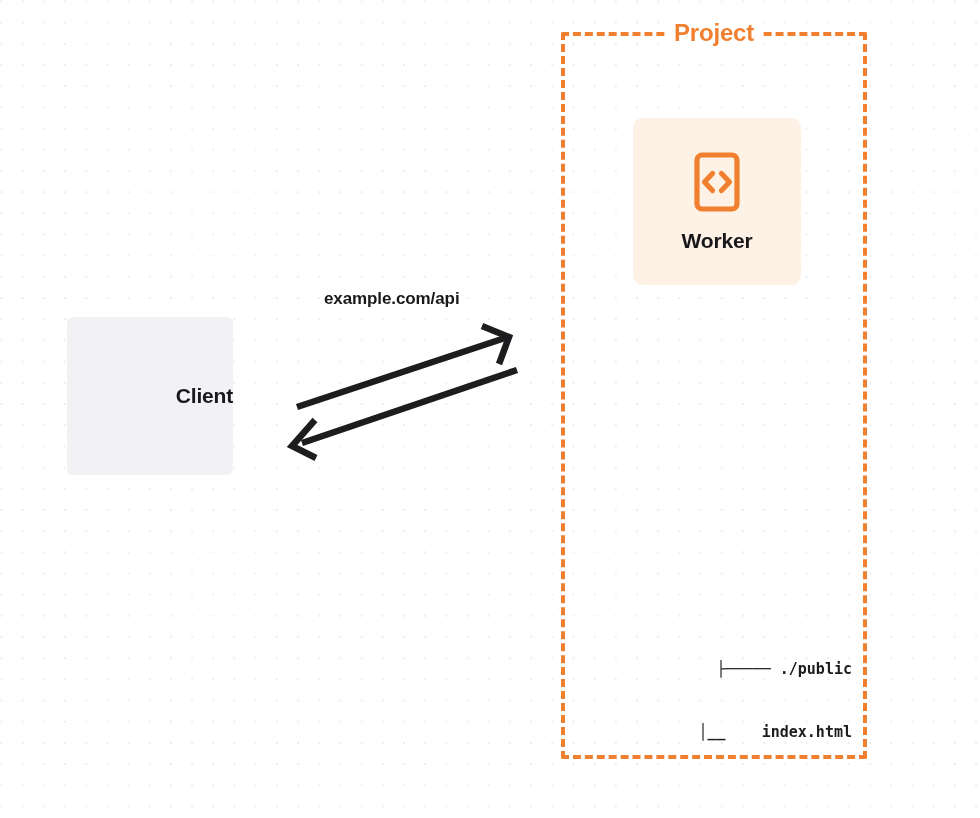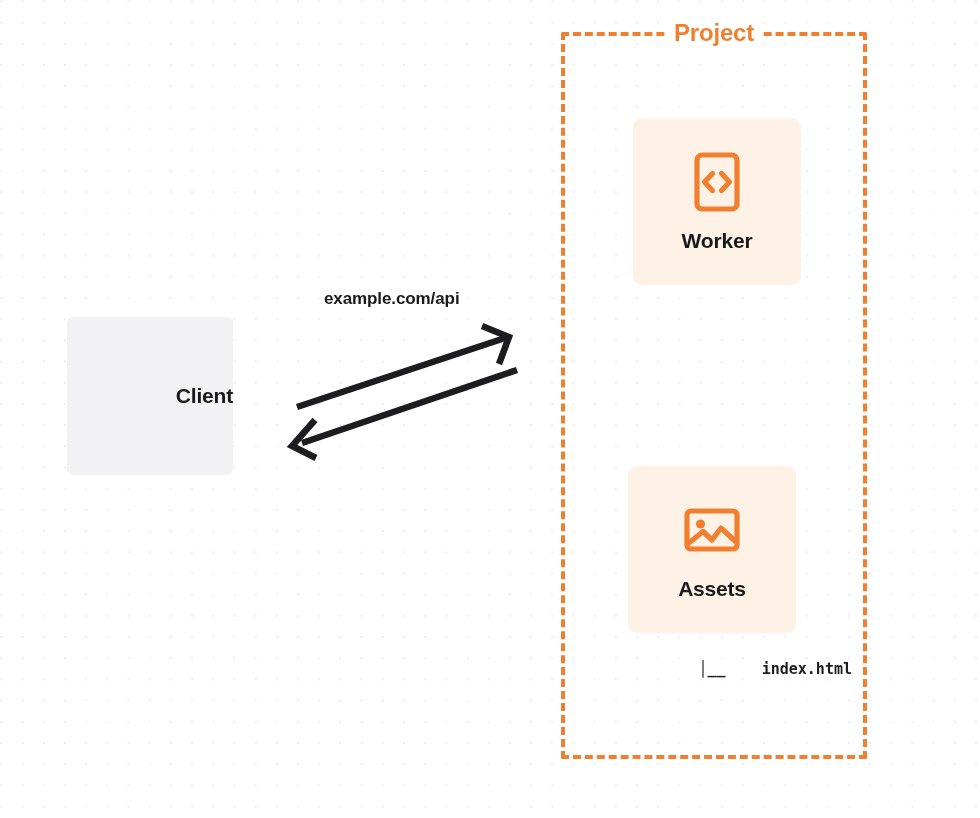--- a/index.html
+++ b/index.html
@@ -191,28 +191,21 @@
 
     <div class="service-card card-worker">
       <svg class="card-icon" viewBox="0 0 62 62" xmlns="http://www.w3.org/2000/svg">
         <rect x="11" y="4" width="40" height="54" rx="5" ry="5" fill="none" stroke="#f08030" stroke-width="5.2"></rect>
         <polyline points="26.5,22.5 18.5,31 26.5,39.5" fill="none" stroke="#f08030" stroke-width="5.2" stroke-linecap="round" stroke-linejoin="round"></polyline>
         <polyline points="35.5,22.5 43.5,31 35.5,39.5" fill="none" stroke="#f08030" stroke-width="5.2" stroke-linecap="round" stroke-linejoin="round"></polyline>
       </svg>
       <span class="card-label">Worker</span>
     </div>
 
-    <div class="service-card card-assets">
-      <svg class="card-icon" viewBox="0 0 62 62" xmlns="http://www.w3.org/2000/svg">
-        <rect x="6" y="12" width="50" height="38" rx="4" ry="4" fill="none" stroke="#f08030" stroke-width="5.2"></rect>
-        <circle cx="19.5" cy="25" r="4.6" fill="#f08030"></circle>
-        <polyline points="8.5,43.5 22,32.5 31,41 40,29 54,42" fill="none" stroke="#f08030" stroke-width="5.2" stroke-linecap="round" stroke-linejoin="round"></polyline>
-      </svg>
-      <span class="card-label">Assets</span>
-    </div>
 
     <div class="file-tree">
+      <span class="file-tree-row">├───── ./public</span>
       <span class="file-tree-row">  │__    index.html</span>
       
     </div>
   </div>
 
 </div>
 
 </body></html>

